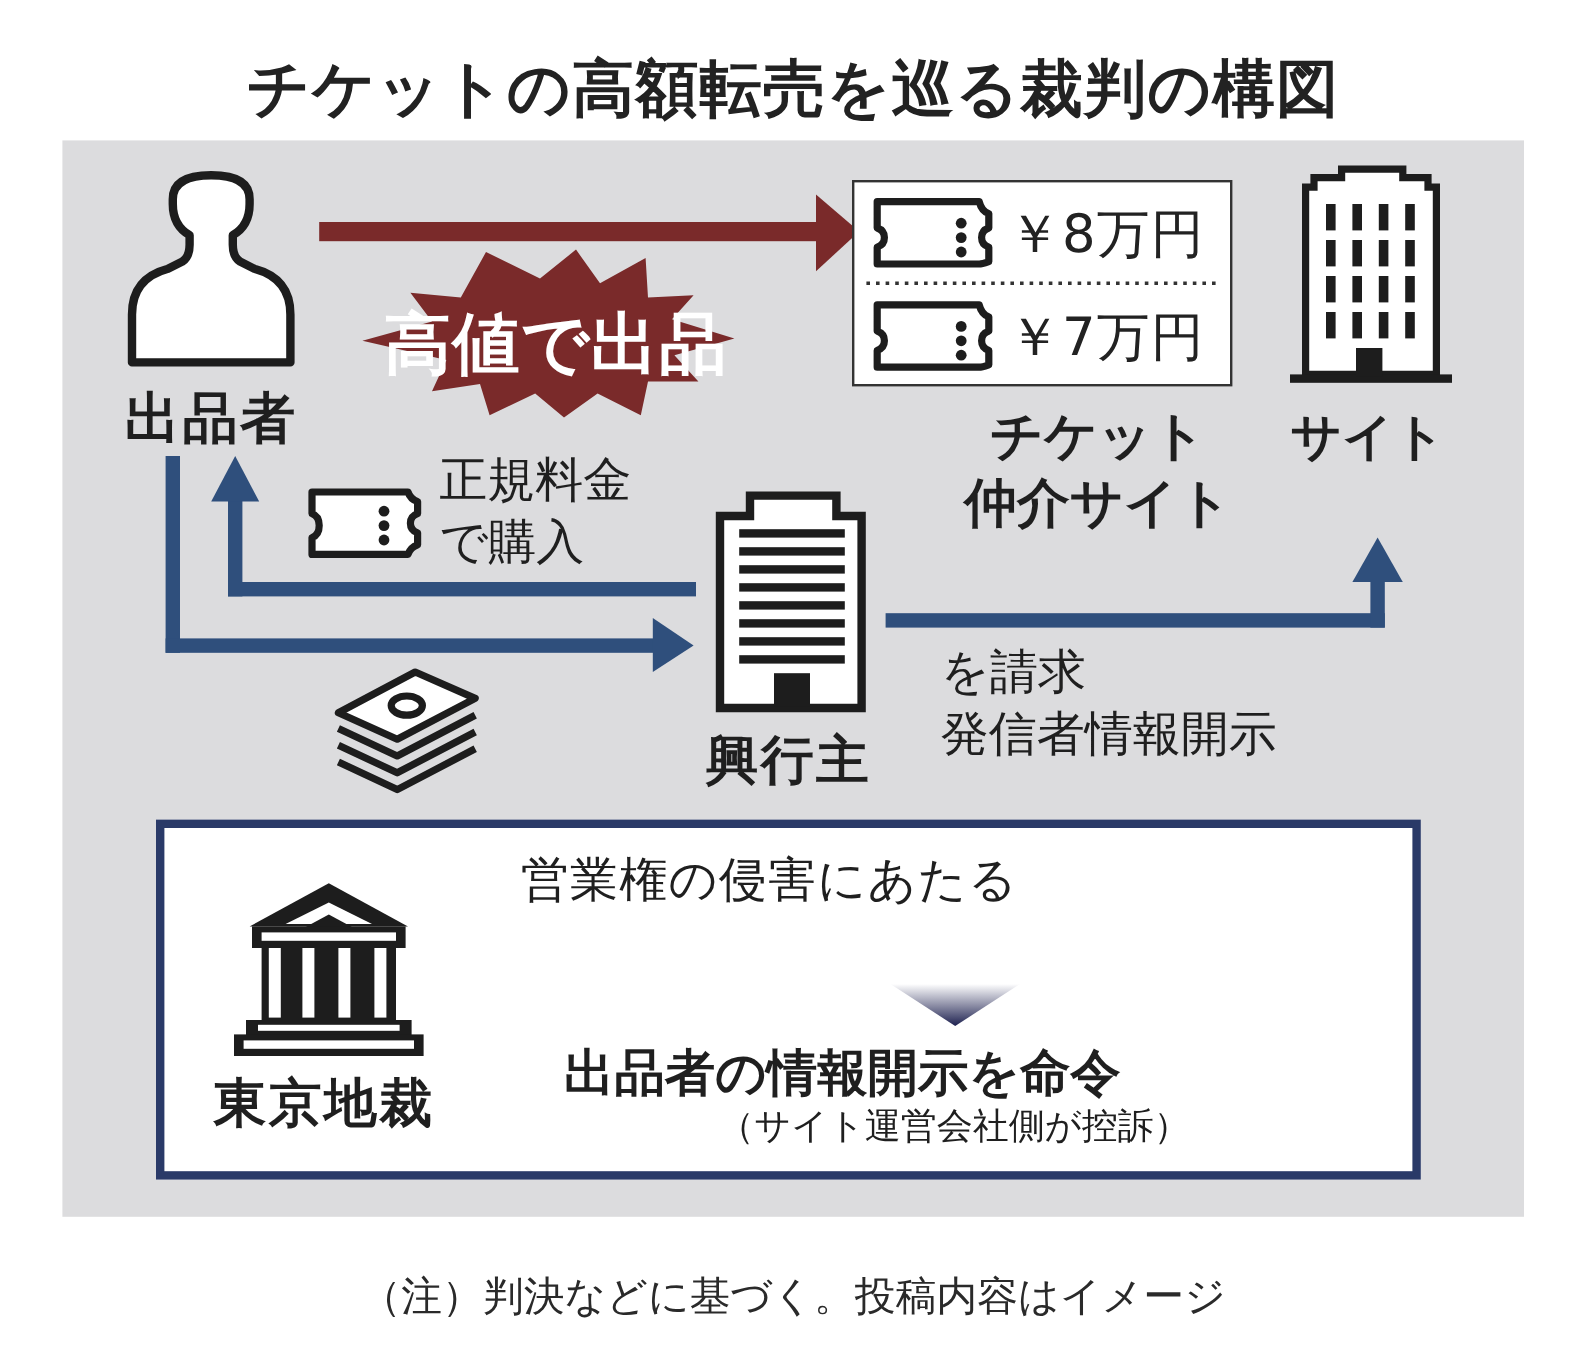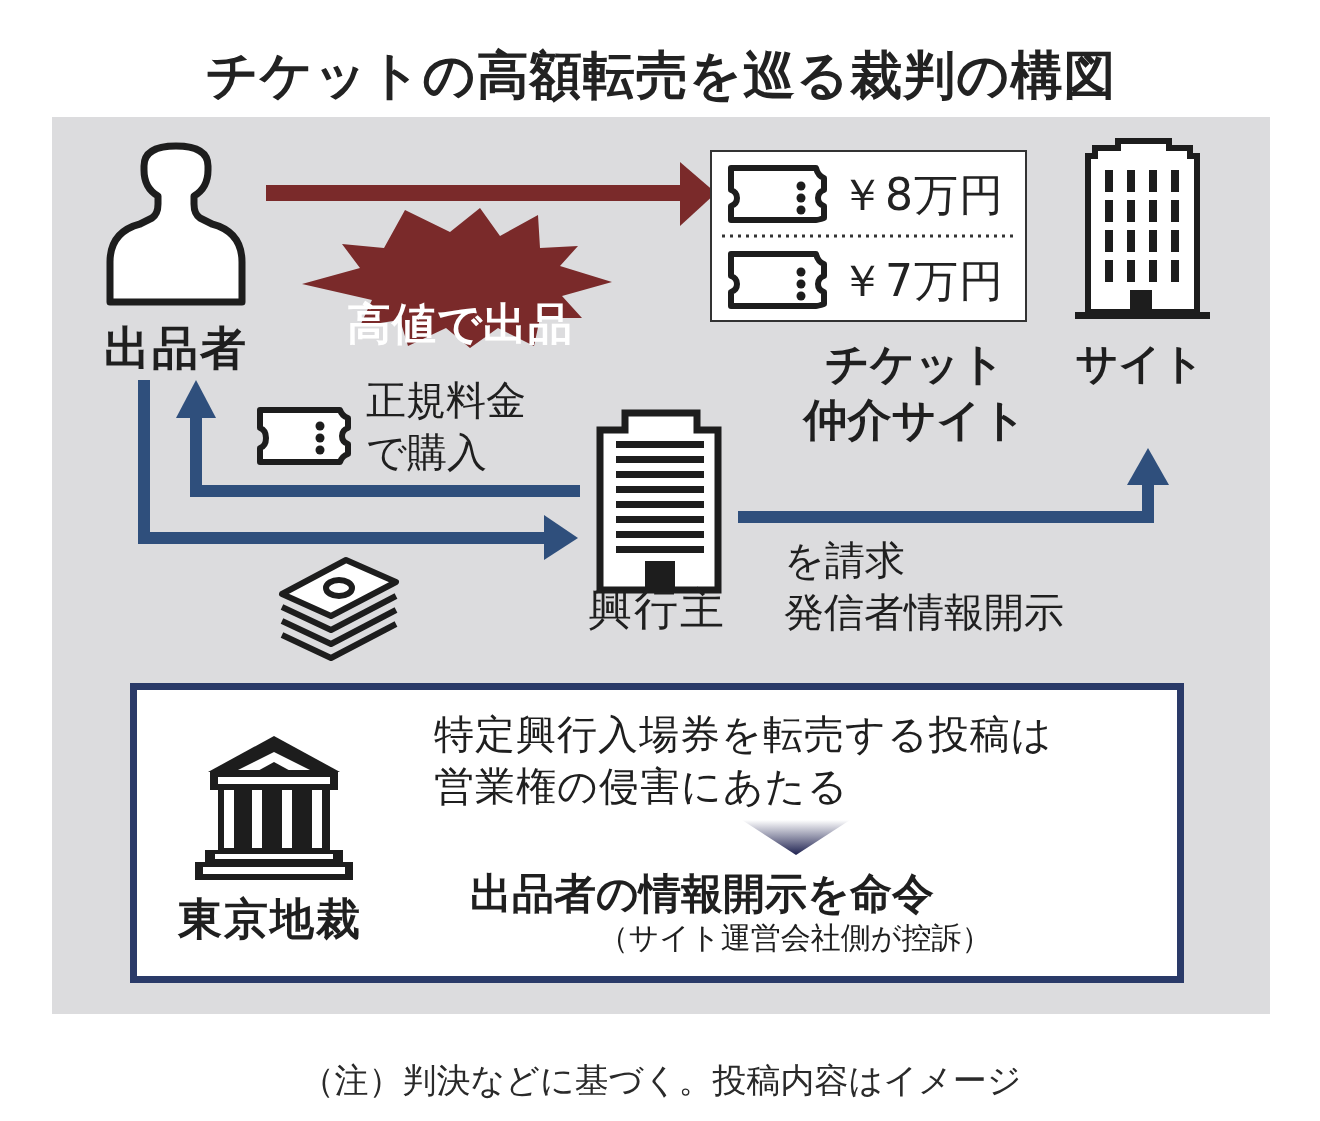--- a/index.html
+++ b/index.html
@@ -5,28 +5,28 @@
   html, body { margin:0; padding:0; background:#ffffff; }
   body { width:1320px; height:1121px; position:relative; overflow:hidden;
          font-family:"DejaVu Sans","Liberation Sans",sans-serif; color:#1d1d1d; }
   .frame { position:absolute; left:52px; top:28px; width:1218px; height:1063px; background:#ffffff; }
   .title { position:absolute; left:52px; top:40px; width:1218px; text-align:center;
            font-size:52px; font-weight:bold; letter-spacing:1px; color:#222; line-height:70px; }
   .panel { position:absolute; left:52px; top:117px; width:1218px; height:897px; background:#dcdcde; }
   svg.layer { position:absolute; left:0; top:0; }
   .lbl { position:absolute; color:#1f1f1f; white-space:nowrap; }
   .seller-label { left:104px; top:318px; font-size:46px; font-weight:bold; letter-spacing:2px; }
-  .burst-text { left:320px; top:250px; width:280px; text-align:center; font-size:44px; font-weight:bold; color:#ffffff; letter-spacing:1px;margin-top:45px; }
+  .burst-text { left:320px; top:250px; width:280px; text-align:center; font-size:56px; font-weight:bold; color:#ffffff; letter-spacing:1px; }
   .price { font-size:44px; color:#222; letter-spacing:1px; }
   .price-1 { left:840px; top:166px; }
   .price-2 { left:840px; top:252px; }
   .broker-label { left:780px; top:336px; width:270px; text-align:center; font-size:44px; font-weight:bold; line-height:56px; }
   .operator-label { left:1040px; top:336px; width:200px; text-align:center; font-size:42px; font-weight:bold; line-height:56px; }
   .purchase-label { left:366px; top:374px; font-size:40px; line-height:52px; }
-  .organizer-label { left:588px; top:580px; font-size:44px; font-weight:normal; letter-spacing:2px; }
+  .organizer-label { left:588px; top:604px; font-size:44px; font-weight:bold; letter-spacing:2px; }
   .disclose-label { left:784px; top:534px; font-size:40px; line-height:52px; }
   .court-box { position:absolute; left:130px; top:683px; width:1054px; height:300px; background:#ffffff;
                border:7px solid #2a3a68; box-sizing:border-box; }
   .court-label { left:178px; top:890px; font-size:44px; font-weight:bold; letter-spacing:2px; }
   .ruling-label { left:434px; top:708px; font-size:40px; line-height:52px; letter-spacing:1px; }
   .order-label { left:470px; top:866px; width:650px; text-align:left; font-size:42px; font-weight:bold; }
   .appeal-label { left:470px; top:918px; width:650px; text-align:center; font-size:30px; }
   .note-label { left:52px; top:1030px; width:1218px; text-align:center; font-size:34px; color:#2a2a2a;margin-top:28px; }
 </style>
 </head>
@@ -190,19 +190,18 @@
 
 <div class="lbl organizer-label">興行主</div>
 
 <div class="lbl disclose-label">
   <div>を請求</div>
   <div>発信者情報開示</div>
 </div>
 
 <div class="lbl court-label">東京地裁</div>
 <div class="lbl ruling-label">
-  <div>特定興行入場券を転売する投稿は</div>
   <div>営業権の侵害にあたる</div>
 </div>
 <div class="lbl order-label">出品者の情報開示を命令</div>
 <div class="lbl appeal-label">（サイト運営会社側が控訴）</div>
 
 <div class="lbl note-label">（注）判決などに基づく。投稿内容はイメージ</div>
 
 </body></html>

